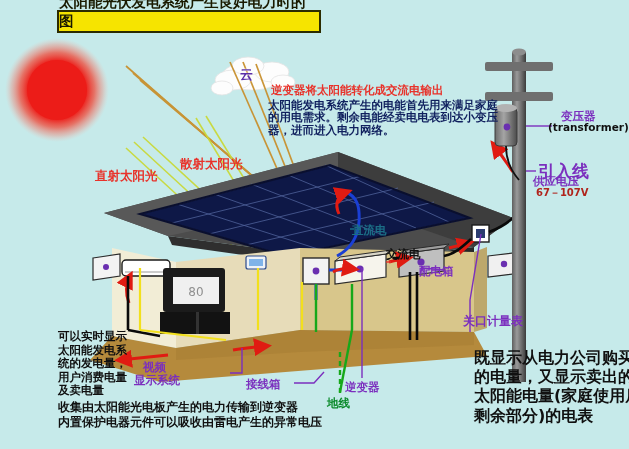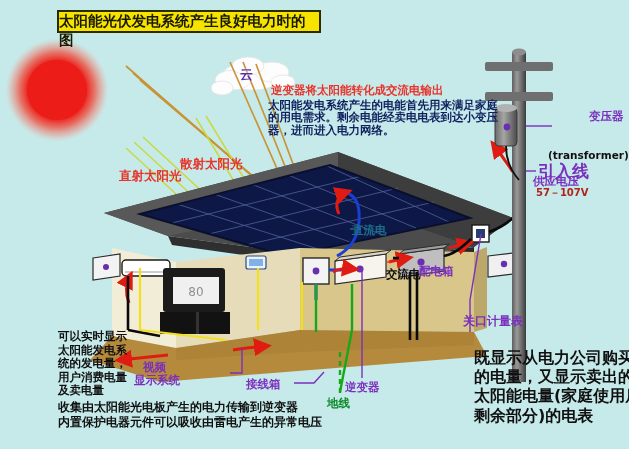--- a/index.html
+++ b/index.html
@@ -11,43 +11,43 @@
     position:relative;
   }
   #stage{position:absolute;left:0;top:0;width:629px;height:449px;overflow:hidden;}
   svg.layer{position:absolute;left:0;top:0;width:629px;height:449px;}
   .lbl{position:absolute;white-space:pre;line-height:1.08;}
 
   
   #title-box{
     position:absolute;left:57px;top:10px;width:264px;height:23px;
     background:#f6e400;border:2px solid #2b2b00;box-sizing:border-box;
-    display:flex;align-items:flex-start;justify-content:center;
+    display:flex;align-items:flex-end;justify-content:center;
   }
   #title-text{font-size:14.5px;font-weight:bold;color:#1a1a00;letter-spacing:0px;}
 
   .t-red{color:#e8322a;font-weight:bold;}
   .t-pur{color:#7b2fbe;font-weight:bold;}
   .t-blk{color:#101010;font-weight:bold;}
   .t-grn{color:#0a8a2a;font-weight:bold;}
   .t-tl{color:#1b6e86;font-weight:bold;}
 
   #inv-head{left:271px;top:84px;font-size:11.5px;font-family:Liberation Serif, serif;}
   #inv-body{left:268px;top:99px;font-size:11.5px;width:232px;color:#10205e;font-weight:bold;}
   #lbl-cloud{left:240px;top:68px;font-size:13px;color:#5b2fa8;font-weight:bold;
      text-shadow:0 0 1px #fff,0 0 2px #fff;}
   #lbl-diffuse{left:180px;top:157px;font-size:12.5px;}
-  #lbl-direct{left:95px;top:169px;font-size:12.5px;margin-left:24px;}
-  #lbl-trans{left:561px;top:110px;font-size:11.5px;text-align:center;margin-left:28px;}
-  #lbl-trans2{left:548px;top:122px;font-size:10.5px;color:#101010;font-weight:bold;margin-top:28px;}
+  #lbl-direct{left:95px;top:169px;font-size:12.5px;}
+  #lbl-trans{left:561px;top:110px;font-size:11.5px;text-align:center;}
+  #lbl-trans2{left:548px;top:122px;font-size:10.5px;color:#101010;font-weight:bold;}
   #lbl-inlet{left:538px;top:162px;font-size:17px;}
   #lbl-volt{left:533px;top:175px;font-size:11.5px;}
   #lbl-voltv{left:536px;top:188px;font-size:10px;color:#b0241c;font-weight:bold;}
   #lbl-dc{left:352px;top:224px;font-size:11.5px;}
-  #lbl-ac{left:386px;top:269px;font-size:11.5px;width:24px;line-height:1.0;}
+  #lbl-ac{left:386px;top:249px;font-size:11.5px;width:24px;line-height:1.0;}
   #lbl-panel-box{left:419px;top:265px;font-size:11.5px;}
   #lbl-video{left:143px;top:361px;font-size:11.5px;text-align:center;}
   #lbl-video2{left:134px;top:374px;font-size:11.5px;}
   #lbl-junction{left:246px;top:378px;font-size:11.5px;}
   #lbl-ground{left:327px;top:397px;font-size:11.5px;}
   #lbl-invb-h{left:345px;top:381px;font-size:11.5px;}
   #lbl-invb-t{left:345px;top:393px;font-size:11px;color:#101010;font-weight:bold;line-height:1.12;}
   #lbl-meter-h{left:463px;top:315px;font-size:12px;}
   #lbl-meter-t{left:474px;top:348px;font-size:16px;color:#101010;font-weight:bold;line-height:1.2;}
   #lbl-disp-t{left:58px;top:330px;font-size:11.5px;color:#101010;font-weight:bold;line-height:1.18;}
@@ -286,21 +286,21 @@
   <div class="lbl" id="inv-body" style="white-space:normal;">太阳能发电系统产生的电能首先用来满足家庭的用电需求。剩余电能经卖电电表到达小变压器，进而进入电力网络。</div>
 
   <div class="lbl" id="lbl-cloud">云</div>
   <div class="lbl t-red" id="lbl-diffuse">散射太阳光</div>
   <div class="lbl t-red" id="lbl-direct">直射太阳光</div>
 
   <div class="lbl t-pur" id="lbl-trans">变压器</div>
   <div class="lbl" id="lbl-trans2">(transformer)</div>
   <div class="lbl t-pur" id="lbl-inlet">引入线</div>
   <div class="lbl t-pur" id="lbl-volt">供应电压</div>
-  <div class="lbl" id="lbl-voltv">57－107V</div>
+  <div class="lbl" id="lbl-voltv">67－107V</div>
 
   <div class="lbl t-tl" id="lbl-dc">直流电</div>
   <div class="lbl t-blk" id="lbl-ac">交流电</div>
   <div class="lbl t-pur" id="lbl-panel-box">配电箱</div>
 
   <div class="lbl t-pur" id="lbl-video">视频</div>
   <div class="lbl t-pur" id="lbl-video2">显示系统</div>
   <div class="lbl t-pur" id="lbl-junction">接线箱</div>
   <div class="lbl t-grn" id="lbl-ground">地线</div>
 

